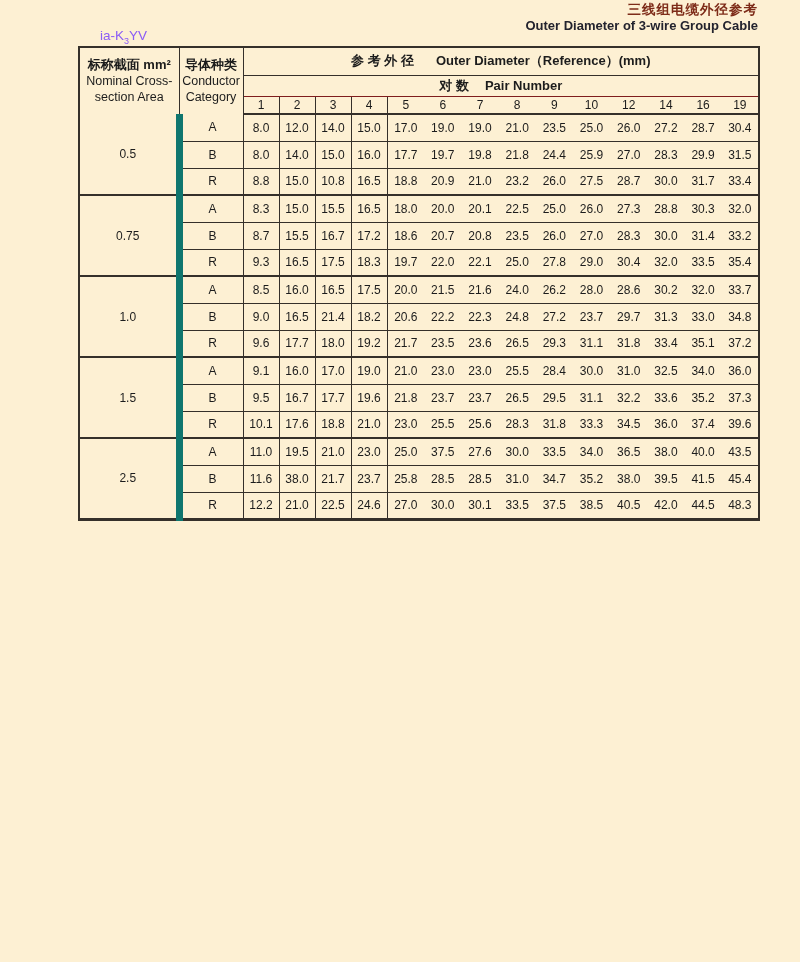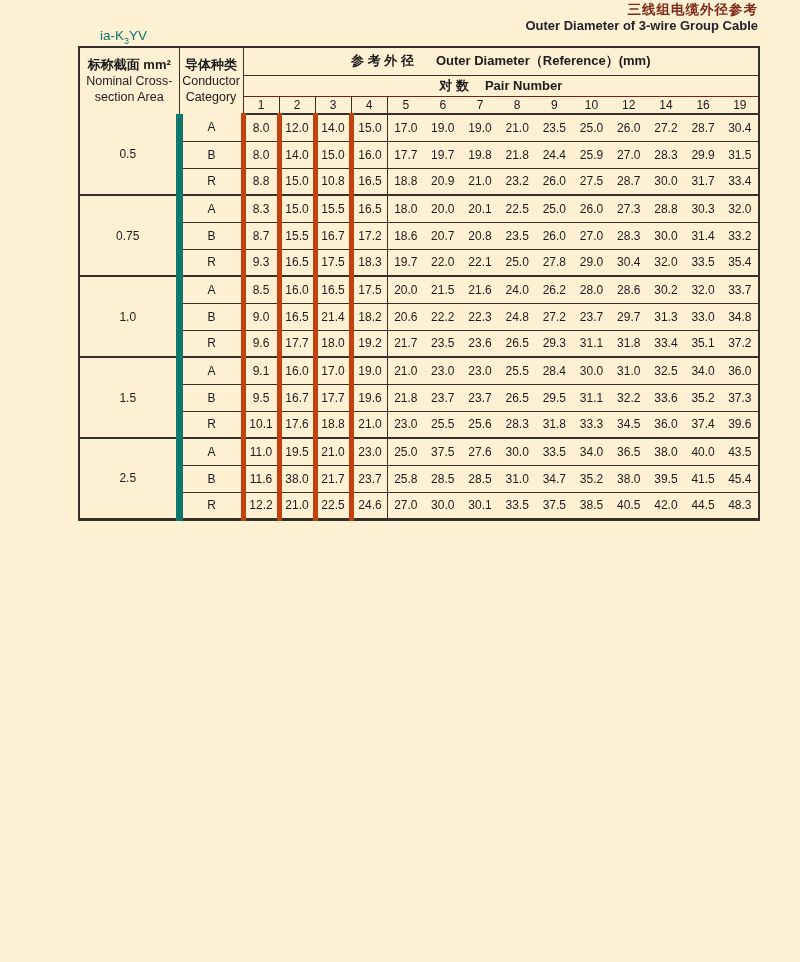--- a/index.html
+++ b/index.html
@@ -25,21 +25,21 @@
   }
   .title-en {
     font-size: 13px;
     font-weight: bold;
   }
   .model-label {
     position: absolute;
     top: 28px;
     left: 100px;
     font-size: 13.5px;
-    color: #0f766e;
+    color: #8b5cf6;
   }
   .model-label sub { font-size: 9px; }
   .tbl-wrap {
     position: absolute;
     top: 46px;
     left: 78px;
   }
   table.tbl {
     border-collapse: collapse;
     table-layout: fixed;
@@ -84,21 +84,21 @@
   tr.data-row td { font-size: 12px; }
   td.area {
     border-right: 7px solid #0f766e;
     border-bottom: 2px solid #35302a;
     font-size: 12.5px;
   }
   td.cat {
     border-right: 1px solid #35302a;
     font-size: 12.5px;
   }
-  td.v.b { border-left: 5px solid #c2410c; border-right: 1px solid #35302a; }
+  td.v.b { border-left: 1px solid #c2410c; border-right: 1px solid #35302a; }
   tr.mid td.cat, tr.mid td.v { border-bottom: 1px solid #35302a; }
   tr.gend td { border-bottom: 2px solid #35302a; }
   th.vline { border-left: 1px solid #35302a; border-right: 1px solid #35302a; }
 </style>
 </head>
 <body>
 
 <div class="page-header">
   <div class="title-zh" style="color:#7d2b18;">三线组电缆外径参考</div>
   <div class="title-en" style="color:#23232e;">Outer Diameter of 3-wire Group Cable</div>

